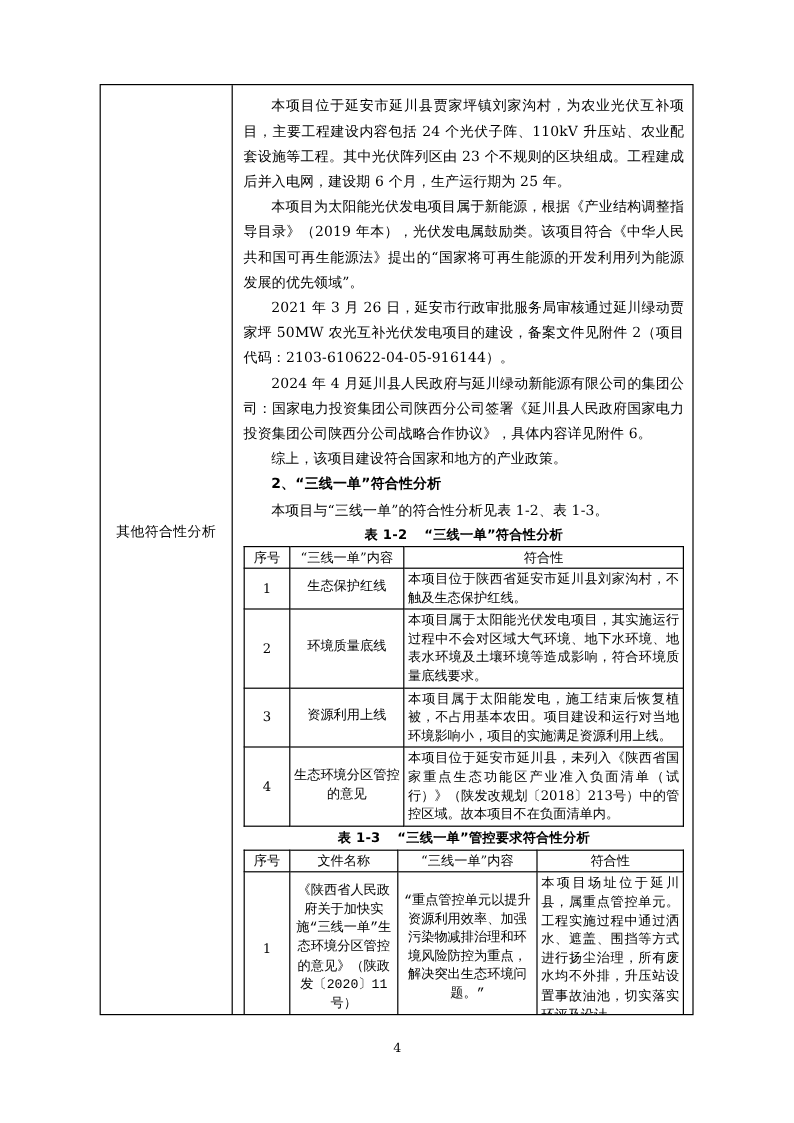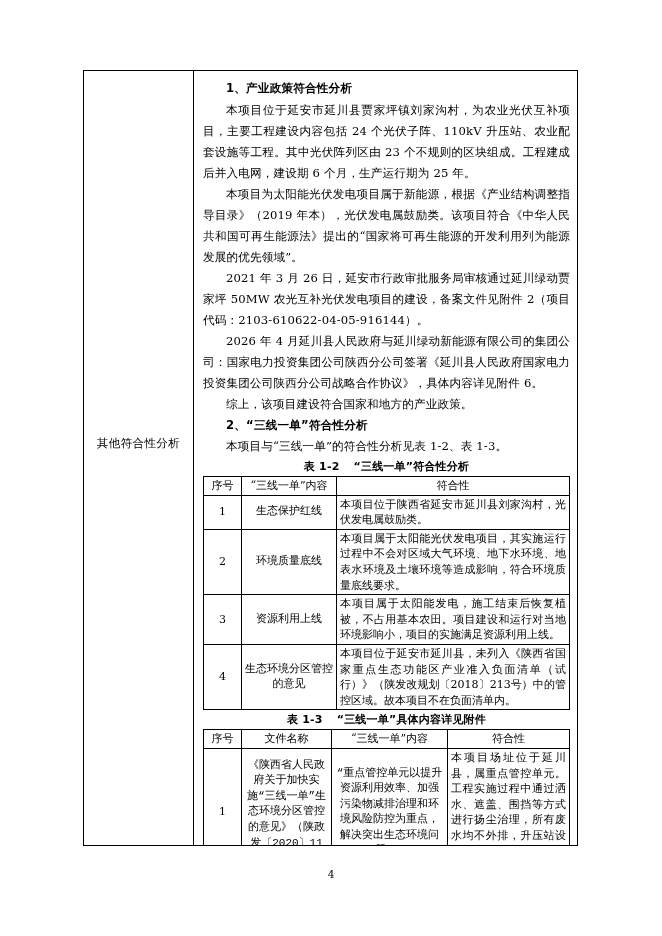--- a/index.html
+++ b/index.html
@@ -147,25 +147,24 @@
 <div class="page">
 
   <div class="doc-frame">
 
     <div class="label-col">
       <div class="label-col-text">其他符合性分析</div>
     </div>
 
     <div class="content-col">
 
-      <div class="h-num">1、产业政策符合性分析</div>
       <p class="para">本项目位于延安市延川县贾家坪镇刘家沟村，为农业光伏互补项目，主要工程建设内容包括 24 个光伏子阵、110kV 升压站、农业配套设施等工程。其中光伏阵列区由 23 个不规则的区块组成。工程建成后并入电网，建设期 6 个月，生产运行期为 25 年。</p>
       <p class="para">本项目为太阳能光伏发电项目属于新能源，根据《产业结构调整指导目录》（2019 年本），光伏发电属鼓励类。该项目符合《中华人民共和国可再生能源法》提出的“国家将可再生能源的开发利用列为能源发展的优先领域”。</p>
       <p class="para">2021 年 3 月 26 日，延安市行政审批服务局审核通过延川绿动贾家坪 50MW 农光互补光伏发电项目的建设，备案文件见附件 2（项目代码：2103-610622-04-05-916144）。</p>
-      <p class="para">2026 年 4 月延川县人民政府与延川绿动新能源有限公司的集团公司：国家电力投资集团公司陕西分公司签署《延川县人民政府国家电力投资集团公司陕西分公司战略合作协议》，具体内容详见附件 6。</p>
+      <p class="para">2024 年 4 月延川县人民政府与延川绿动新能源有限公司的集团公司：国家电力投资集团公司陕西分公司签署《延川县人民政府国家电力投资集团公司陕西分公司战略合作协议》，具体内容详见附件 6。</p>
       <p class="para">综上，该项目建设符合国家和地方的产业政策。</p>
 
       <div class="h-num">2、“三线一单”符合性分析</div>
       <p class="para">本项目与“三线一单”的符合性分析见表 1-2、表 1-3。</p>
 
       <div class="tbl-caption">
         <span>表 1-2</span><span class="gap"></span><span>“三线一单”符合性分析</span>
       </div>
 
       <table class="dt t12">
@@ -178,42 +177,42 @@
           <tr>
             <td>序号</td>
             <td>“三线一单”内容</td>
             <td>符合性</td>
           </tr>
         </thead>
         <tbody>
           <tr>
             <td class="c-num">1</td>
             <td class="c-mid">生态保护红线</td>
-            <td class="c-body">本项目位于陕西省延安市延川县刘家沟村，光伏发电属鼓励类。</td>
+            <td class="c-body">本项目位于陕西省延安市延川县刘家沟村，不触及生态保护红线。</td>
           </tr>
           <tr>
             <td class="c-num">2</td>
             <td class="c-mid">环境质量底线</td>
             <td class="c-body">本项目属于太阳能光伏发电项目，其实施运行过程中不会对区域大气环境、地下水环境、地表水环境及土壤环境等造成影响，符合环境质量底线要求。</td>
           </tr>
           <tr>
             <td class="c-num">3</td>
             <td class="c-mid">资源利用上线</td>
             <td class="c-body">本项目属于太阳能发电，施工结束后恢复植被，不占用基本农田。项目建设和运行对当地环境影响小，项目的实施满足资源利用上线。</td>
           </tr>
           <tr>
             <td class="c-num">4</td>
             <td class="c-mid">生态环境分区管控的意见</td>
             <td class="c-body">本项目位于延安市延川县，未列入《陕西省国家重点生态功能区产业准入负面清单（试行）》（陕发改规划〔2018〕213号）中的管控区域。故本项目不在负面清单内。</td>
           </tr>
         </tbody>
       </table>
 
       <div class="tbl-caption">
-        <span>表 1-3</span><span class="gap"></span><span>“三线一单”具体内容详见附件</span>
+        <span>表 1-3</span><span class="gap"></span><span>“三线一单”管控要求符合性分析</span>
       </div>
 
       <table class="dt t13">
         <colgroup>
             <col class="w1">
             <col class="w2">
             <col class="w3">
             <col class="w4">
           </colgroup>
         <thead>

